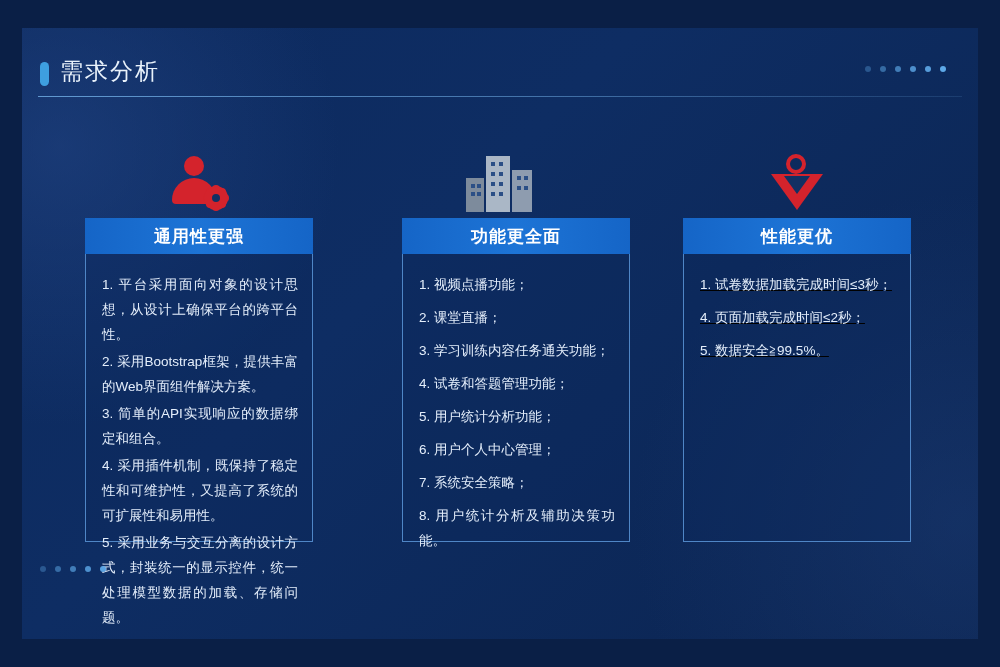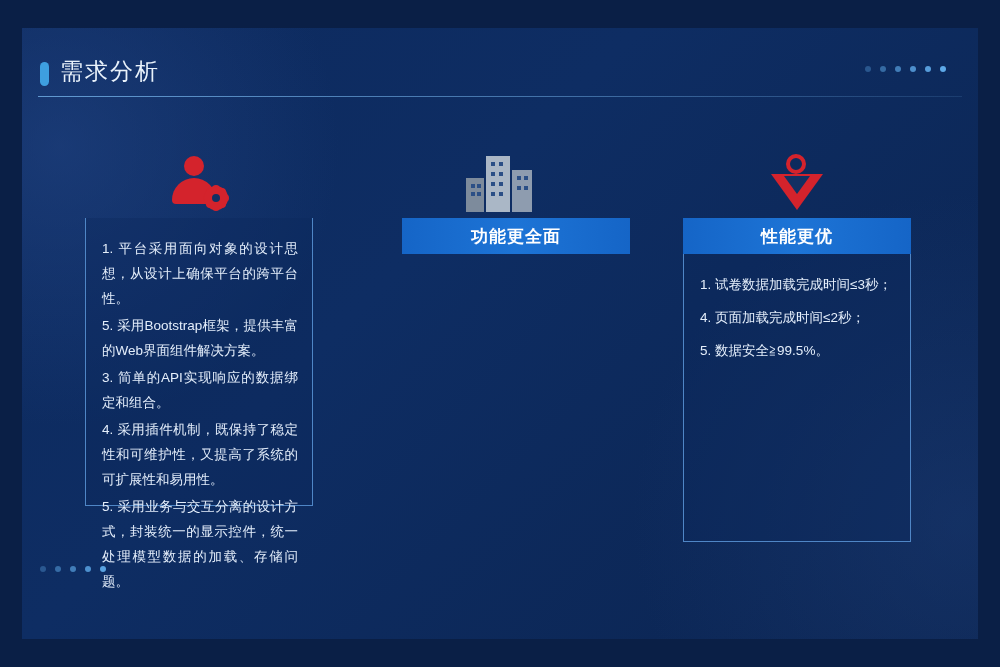--- a/index.html
+++ b/index.html
@@ -129,21 +129,21 @@
   }
   .card-body {
     border: 1px solid #4f86c6;
     border-top: none;
     background: rgba(12,40,92,0.35);
     padding: 18px 14px 18px 16px;
     box-sizing: border-box;
   }
   .card-body.h1 { height: 288px; }
   .card-body.h2 { height: 288px; }
-  .card-body.h3 { height: 288px; }
+  .card-body.h3 { height: 288px; text-decoration: underline; }
   .card-body p {
     margin: 0 0 2px 0;
     color: #e4eefb;
     font-size: 13.5px;
     line-height: 25px;
     text-align: justify;
   }
   .card-body.spaced p {
     margin-bottom: 8px;
   }
@@ -294,31 +294,42 @@
     </div>
   </div>
   <div class="icon-wrap icon-3">
     <div class="ico-shield">
       <div class="ring"></div>
       <div class="sh"></div>
     </div>
   </div>
 
   <div class="col col-1">
+    <div class="card-title">通用性更强</div>
     <div class="card-body h1">
       <p>1. 平台采用面向对象的设计思想，从设计上确保平台的跨平台性。</p>
-      <p>5. 采用Bootstrap框架，提供丰富的Web界面组件解决方案。</p>
+      <p>2. 采用Bootstrap框架，提供丰富的Web界面组件解决方案。</p>
       <p>3. 简单的API实现响应的数据绑定和组合。</p>
       <p>4. 采用插件机制，既保持了稳定性和可维护性，又提高了系统的可扩展性和易用性。</p>
       <p>5. 采用业务与交互分离的设计方式，封装统一的显示控件，统一处理模型数据的加载、存储问题。</p>
     </div>
   </div>
 
   <div class="col col-2">
     <div class="card-title">功能更全面</div>
+    <div class="card-body h2 spaced">
+      <p>1. 视频点播功能；</p>
+      <p>2. 课堂直播；</p>
+      <p>3. 学习训练内容任务通关功能；</p>
+      <p>4. 试卷和答题管理功能；</p>
+      <p>5. 用户统计分析功能；</p>
+      <p>6. 用户个人中心管理；</p>
+      <p>7. 系统安全策略；</p>
+      <p>8. 用户统计分析及辅助决策功能。</p>
+    </div>
   </div>
 
   <div class="col col-3">
     <div class="card-title">性能更优</div>
     <div class="card-body h3 spaced">
       <p>1. 试卷数据加载完成时间≤3秒；</p>
       <p>4. 页面加载完成时间≤2秒；</p>
       <p>5. 数据安全≧99.5%。</p>
     </div>
   </div>

